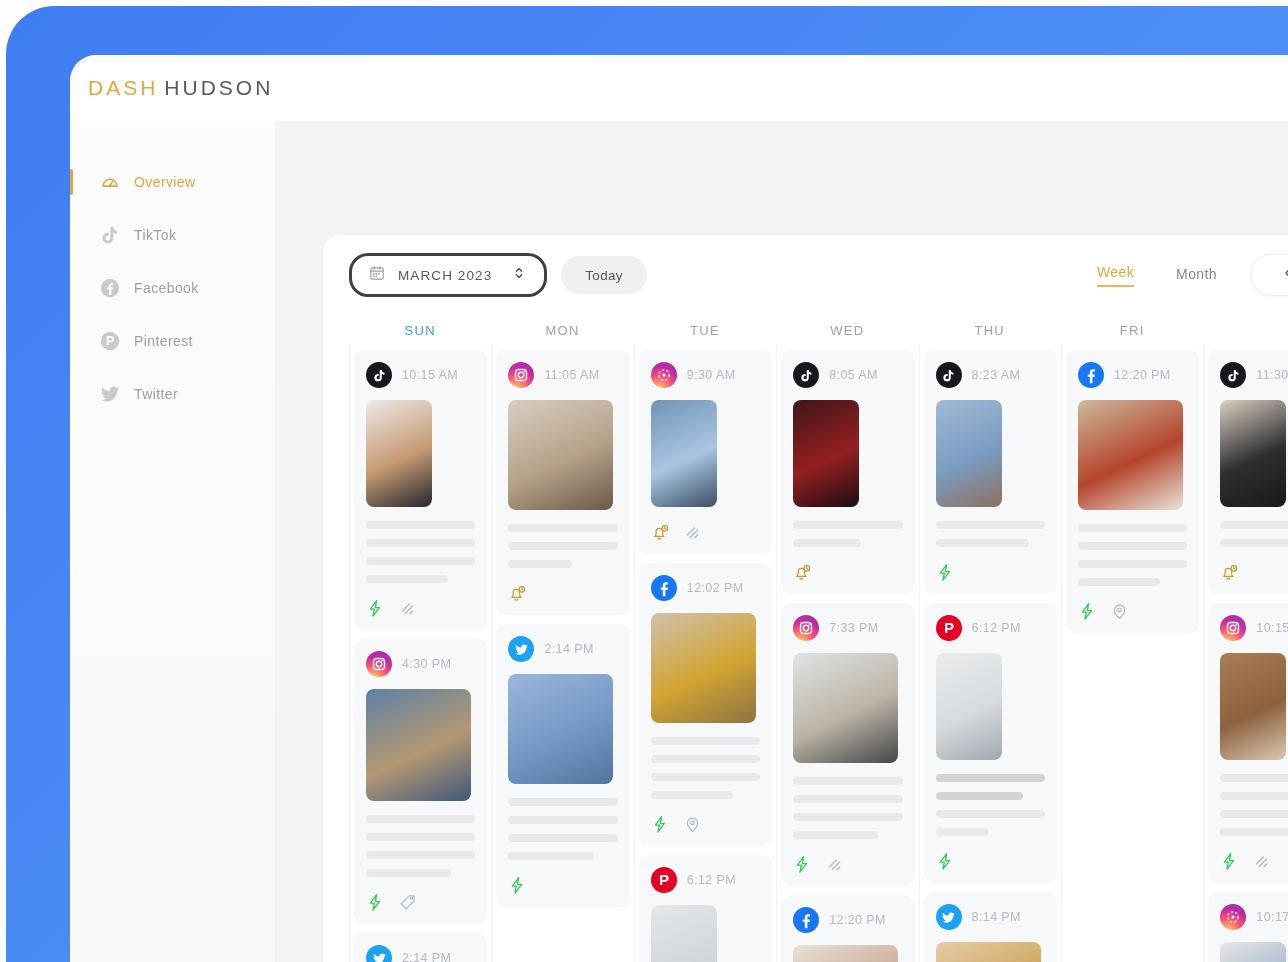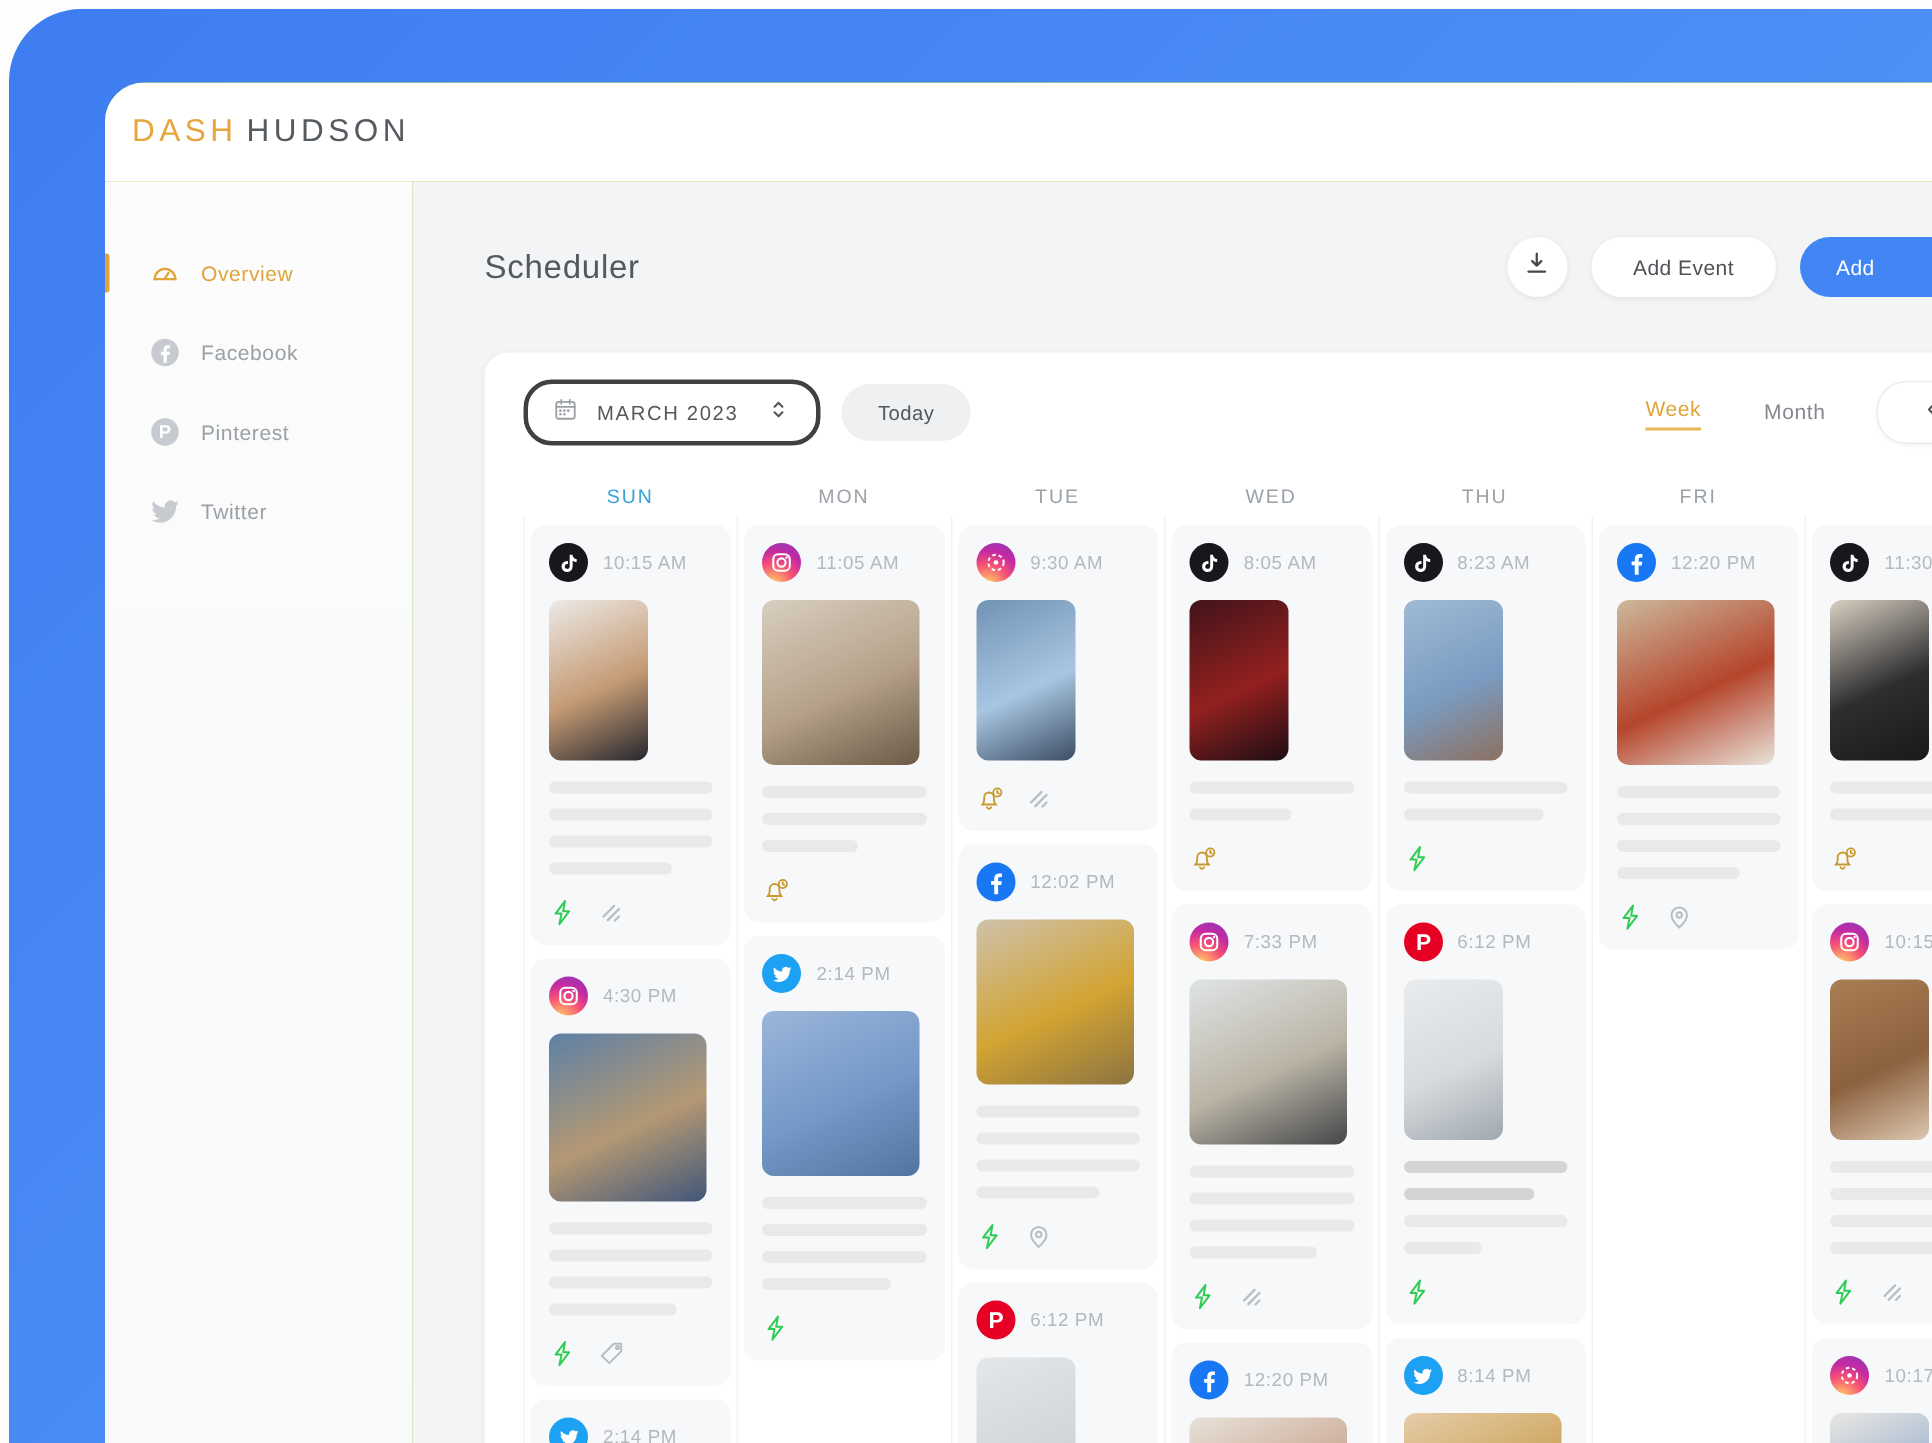--- a/index.html
+++ b/index.html
@@ -105,20 +105,28 @@
         <div class="side-item active">
           <span class="s-ico">
             <svg viewBox="0 0 24 24" fill="none" stroke="currentColor" stroke-width="1.7" stroke-linecap="round">
               <path d="M4.5 16.5a7.5 7.5 0 1 1 15 0"></path>
               <path d="M4.5 16.5h15"></path>
               <path d="m12 16 2.6-4.2"></path>
               <circle cx="12" cy="16" r="1.1" fill="currentColor" stroke="none"></circle>
             </svg>
           </span>
           <span class="s-lbl">Overview</span>
+        </div>
+        <div class="side-item">
+          <span class="s-ico">
+            <svg viewBox="0 0 24 24" fill="currentColor">
+              <path d="M16.6 5.82A4.28 4.28 0 0 1 15.54 3h-3.09v12.4a2.59 2.59 0 1 1-1.84-2.48V9.66a5.87 5.87 0 0 0-.91-.07 5.9 5.9 0 1 0 5.9 5.9V9.3a7.35 7.35 0 0 0 4.3 1.38V7.59a4.28 4.28 0 0 1-3.3-1.77z"></path>
+            </svg>
+          </span>
+          <span class="s-lbl">TikTok</span>
         </div>
         <div class="side-item">
           <span class="s-ico">
             <svg viewBox="0 0 24 24">
               <circle cx="12" cy="12" r="10" fill="currentColor"></circle>
               <path d="M13.3 19.5v-5.7h1.95l.3-2.3h-2.25V10c0-.67.22-1.12 1.15-1.12h1.2V6.82c-.21-.03-.93-.09-1.77-.09-1.75 0-2.95 1.07-2.95 3.03v1.67H9v2.3h1.93v5.77z" fill="#fff"></path>
             </svg>
           </span>
           <span class="s-lbl">Facebook</span>
         </div>
@@ -135,38 +143,20 @@
           <span class="s-ico">
             <svg viewBox="0 0 24 24" fill="currentColor">
               <path d="M22 5.9c-.7.3-1.5.6-2.3.7.8-.5 1.5-1.3 1.8-2.3-.8.5-1.7.8-2.6 1a4.1 4.1 0 0 0-7 3.7A11.6 11.6 0 0 1 3.4 4.7a4.1 4.1 0 0 0 1.3 5.5c-.7 0-1.3-.2-1.9-.5v.1c0 2 1.4 3.6 3.3 4a4.2 4.2 0 0 1-1.9.1 4.1 4.1 0 0 0 3.8 2.9A8.2 8.2 0 0 1 2 18.4a11.6 11.6 0 0 0 6.3 1.8c7.5 0 11.7-6.3 11.7-11.7v-.5c.8-.6 1.5-1.3 2-2.1z"></path>
             </svg>
           </span>
           <span class="s-lbl">Twitter</span>
         </div>
       </nav>
 
     <div class="main">
-      <div class="page-head">
-        <div class="page-title">Scheduler</div>
-        <div class="head-actions">
-          <div class="btn-circle">
-            <span>
-              <svg viewBox="0 0 24 24" fill="none" stroke="#45494d" stroke-width="1.9" stroke-linecap="round" stroke-linejoin="round">
-                  <path d="M12 4v10M12 14l3.8-3.8M12 14 8.2 10.2M5 19h14"></path>
-                </svg>
-            </span>
-          </div>
-          <div class="btn-pill">
-            <span>Add Event</span>
-          </div>
-          <div class="btn-pill btn-primary">
-            <span>Add</span>
-          </div>
-        </div>
-      </div>
 
       <div class="calendar-card">
 
         <div class="cal-toolbar">
           <div class="month-pill">
             <span>
               <svg viewBox="0 0 24 24" fill="none" stroke="#9aa0a6" stroke-width="1.6" stroke-linecap="round">
                   <rect x="3.8" y="5.2" width="16.4" height="15" rx="2.2"></rect>
                   <path d="M8.2 3.4v3.4M15.8 3.4v3.4M3.8 9.6h16.4"></path>
                   <path d="M7.5 13h.01M11 13h.01M14.5 13h.01M7.5 16.2h.01M11 16.2h.01" stroke-width="2.4"></path>

